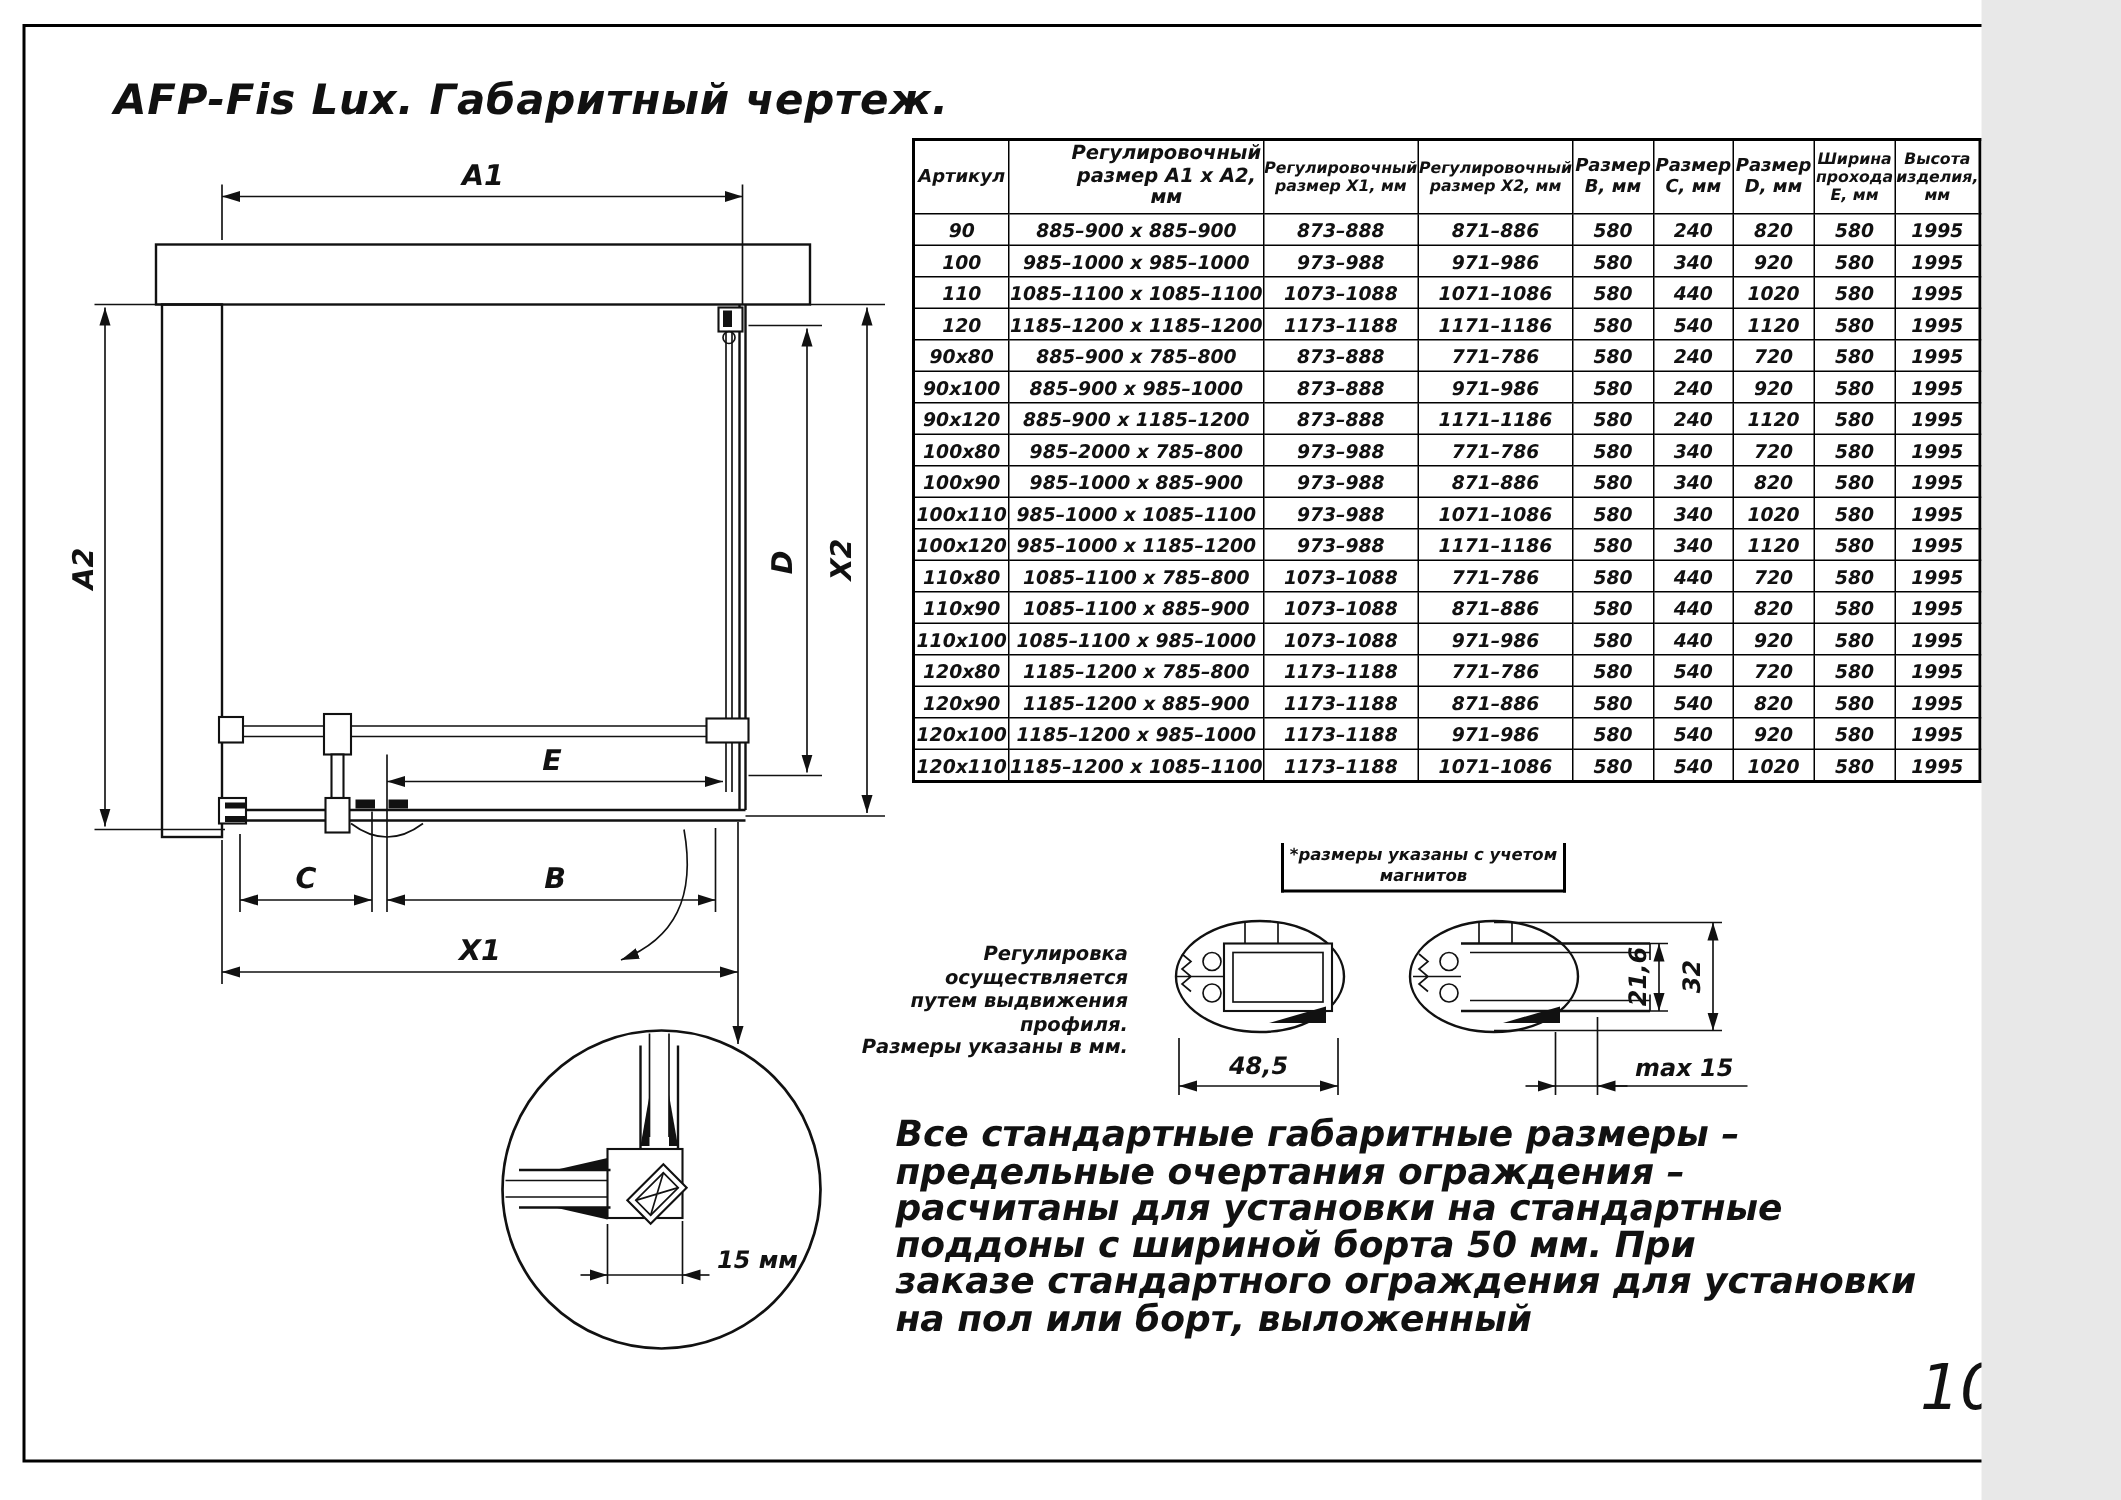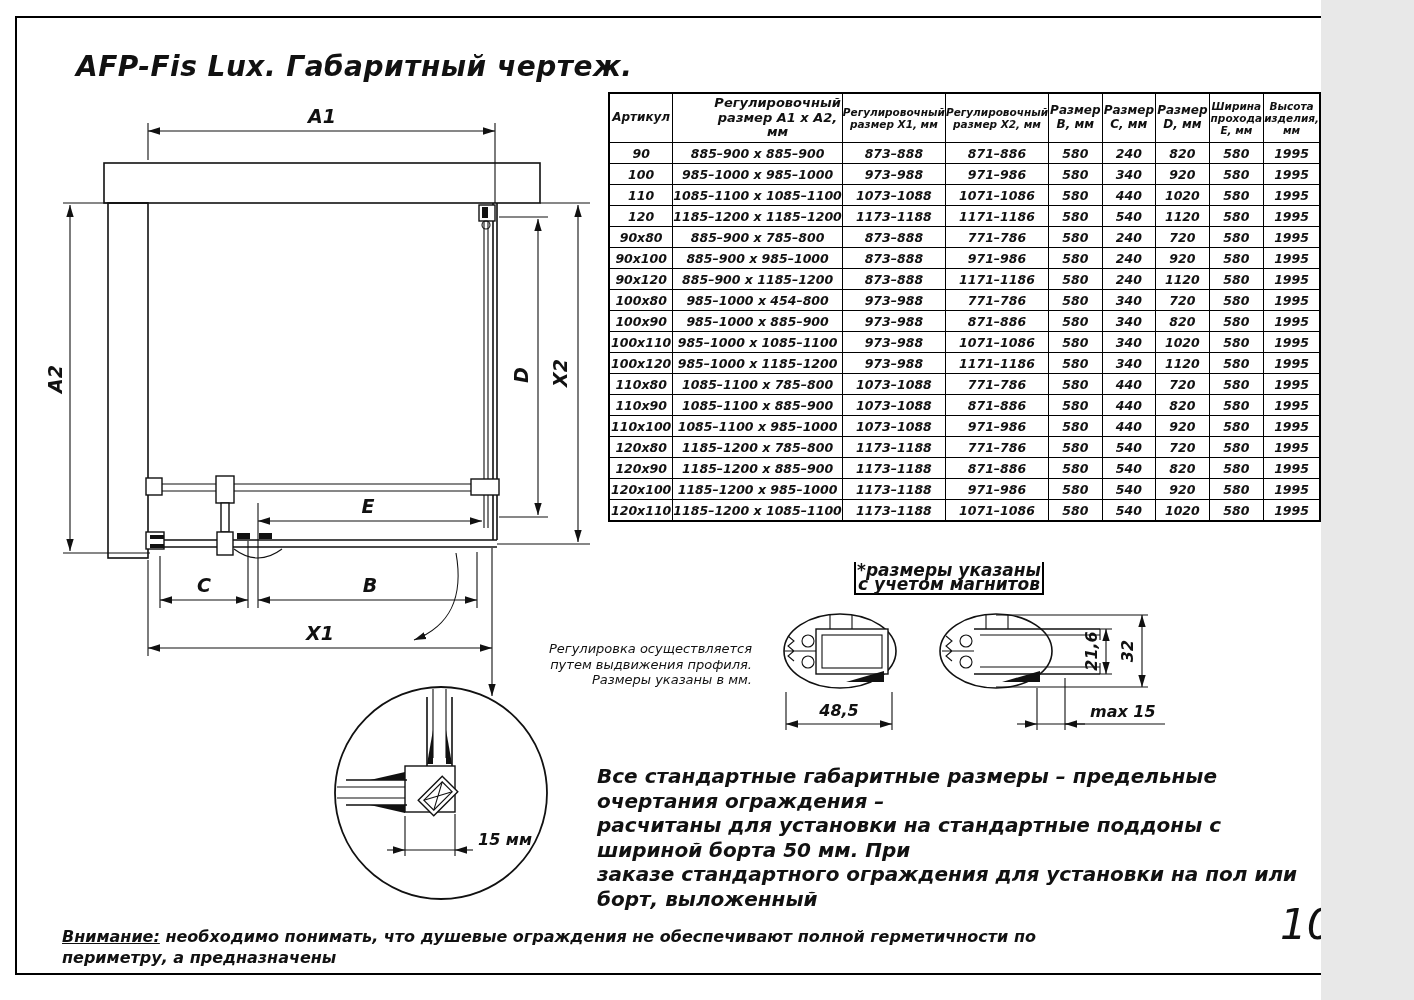--- a/index.html
+++ b/index.html
@@ -14,26 +14,26 @@
   #spec-table{left:608px;top:92px;border-collapse:collapse;table-layout:fixed;}
   #spec-table,( #spec-table th){box-sizing:border-box;}
   #spec-table th,#spec-table td{border:1px solid #000;padding:0;text-align:center;
         font-style:italic;font-weight:bold;overflow:hidden;}
   #spec-table{border:2px solid #000;}
   #spec-table th{font-size:12px;line-height:1.15;height:48px;}
   #spec-table th.h2{font-size:13px;padding-left:40px;}
   #spec-table th.sm{font-size:10.5px;}
   #spec-table td{font-size:12.5px;height:20px;white-space:nowrap;}
   #footnote{left:854px;top:562px;width:186px;height:30px;border:2px solid #000;
-        border-top:none;font-size:17px;font-style:italic;font-weight:bold;
+        border-top:none;font-size:11px;font-style:italic;font-weight:bold;
         text-align:center;line-height:14px;padding-top:1px;}
   
   #reg-note{left:540px;top:629px;width:212px;text-align:right;font-size:13px;
-        line-height:15.5px;font-style:italic;font-weight:normal;margin-top:12px;}
-  #paragraph{left:597px;top:764px;width:720px;font-size:20px;line-height:24.5px;
+        line-height:15.5px;font-style:italic;font-weight:bold;}
+  #paragraph{left:597px;top:744px;width:720px;font-size:24px;line-height:24.5px;
         font-style:italic;font-weight:bold;}
   #warning{left:62px;top:926px;width:1020px;font-size:16px;line-height:21px;
         font-style:italic;font-weight:bold;}
   #warning .u{text-decoration:underline;}
   #page-number{left:1280px;top:900px;width:116px;text-align:left;font-size:42px;
         font-style:italic;}
   
   svg{position:absolute;left:0;top:0;}
   .ln{stroke:#111;stroke-width:1.6;fill:none;}
   .tn{stroke:#111;stroke-width:1.1;fill:none;}
@@ -311,21 +311,21 @@
           <td>873–888</td>
           <td>1171–1186</td>
           <td>580</td>
           <td>240</td>
           <td>1120</td>
           <td>580</td>
           <td>1995</td>
         </tr>
         <tr>
           <td>100x80</td>
-          <td>985–1000 x 454–800</td>
+          <td>985–2000 x 785–800</td>
           <td>973–988</td>
           <td>771–786</td>
           <td>580</td>
           <td>340</td>
           <td>720</td>
           <td>580</td>
           <td>1995</td>
         </tr>
         <tr>
           <td>100x90</td>
@@ -447,17 +447,16 @@
       <div>Размеры указаны в мм.</div>
     </div>
 
   <div id="paragraph" class="abs">
       <div>Все стандартные габаритные размеры – предельные очертания ограждения –</div>
       <div>расчитаны для установки на стандартные поддоны с шириной борта 50 мм. При</div>
       <div>заказе стандартного ограждения для установки на пол или борт, выложенный</div>
     </div>
 
   <div id="warning" class="abs">
-    <div><span class="u">Внимание:</span><span> необходимо понимать, что душевые ограждения не обеспечивают полной герметичности по периметру, а предназначены</span></div>
   </div>
 
   <div id="page-number" class="abs">10</div>
 </div>
 
 </body></html>

